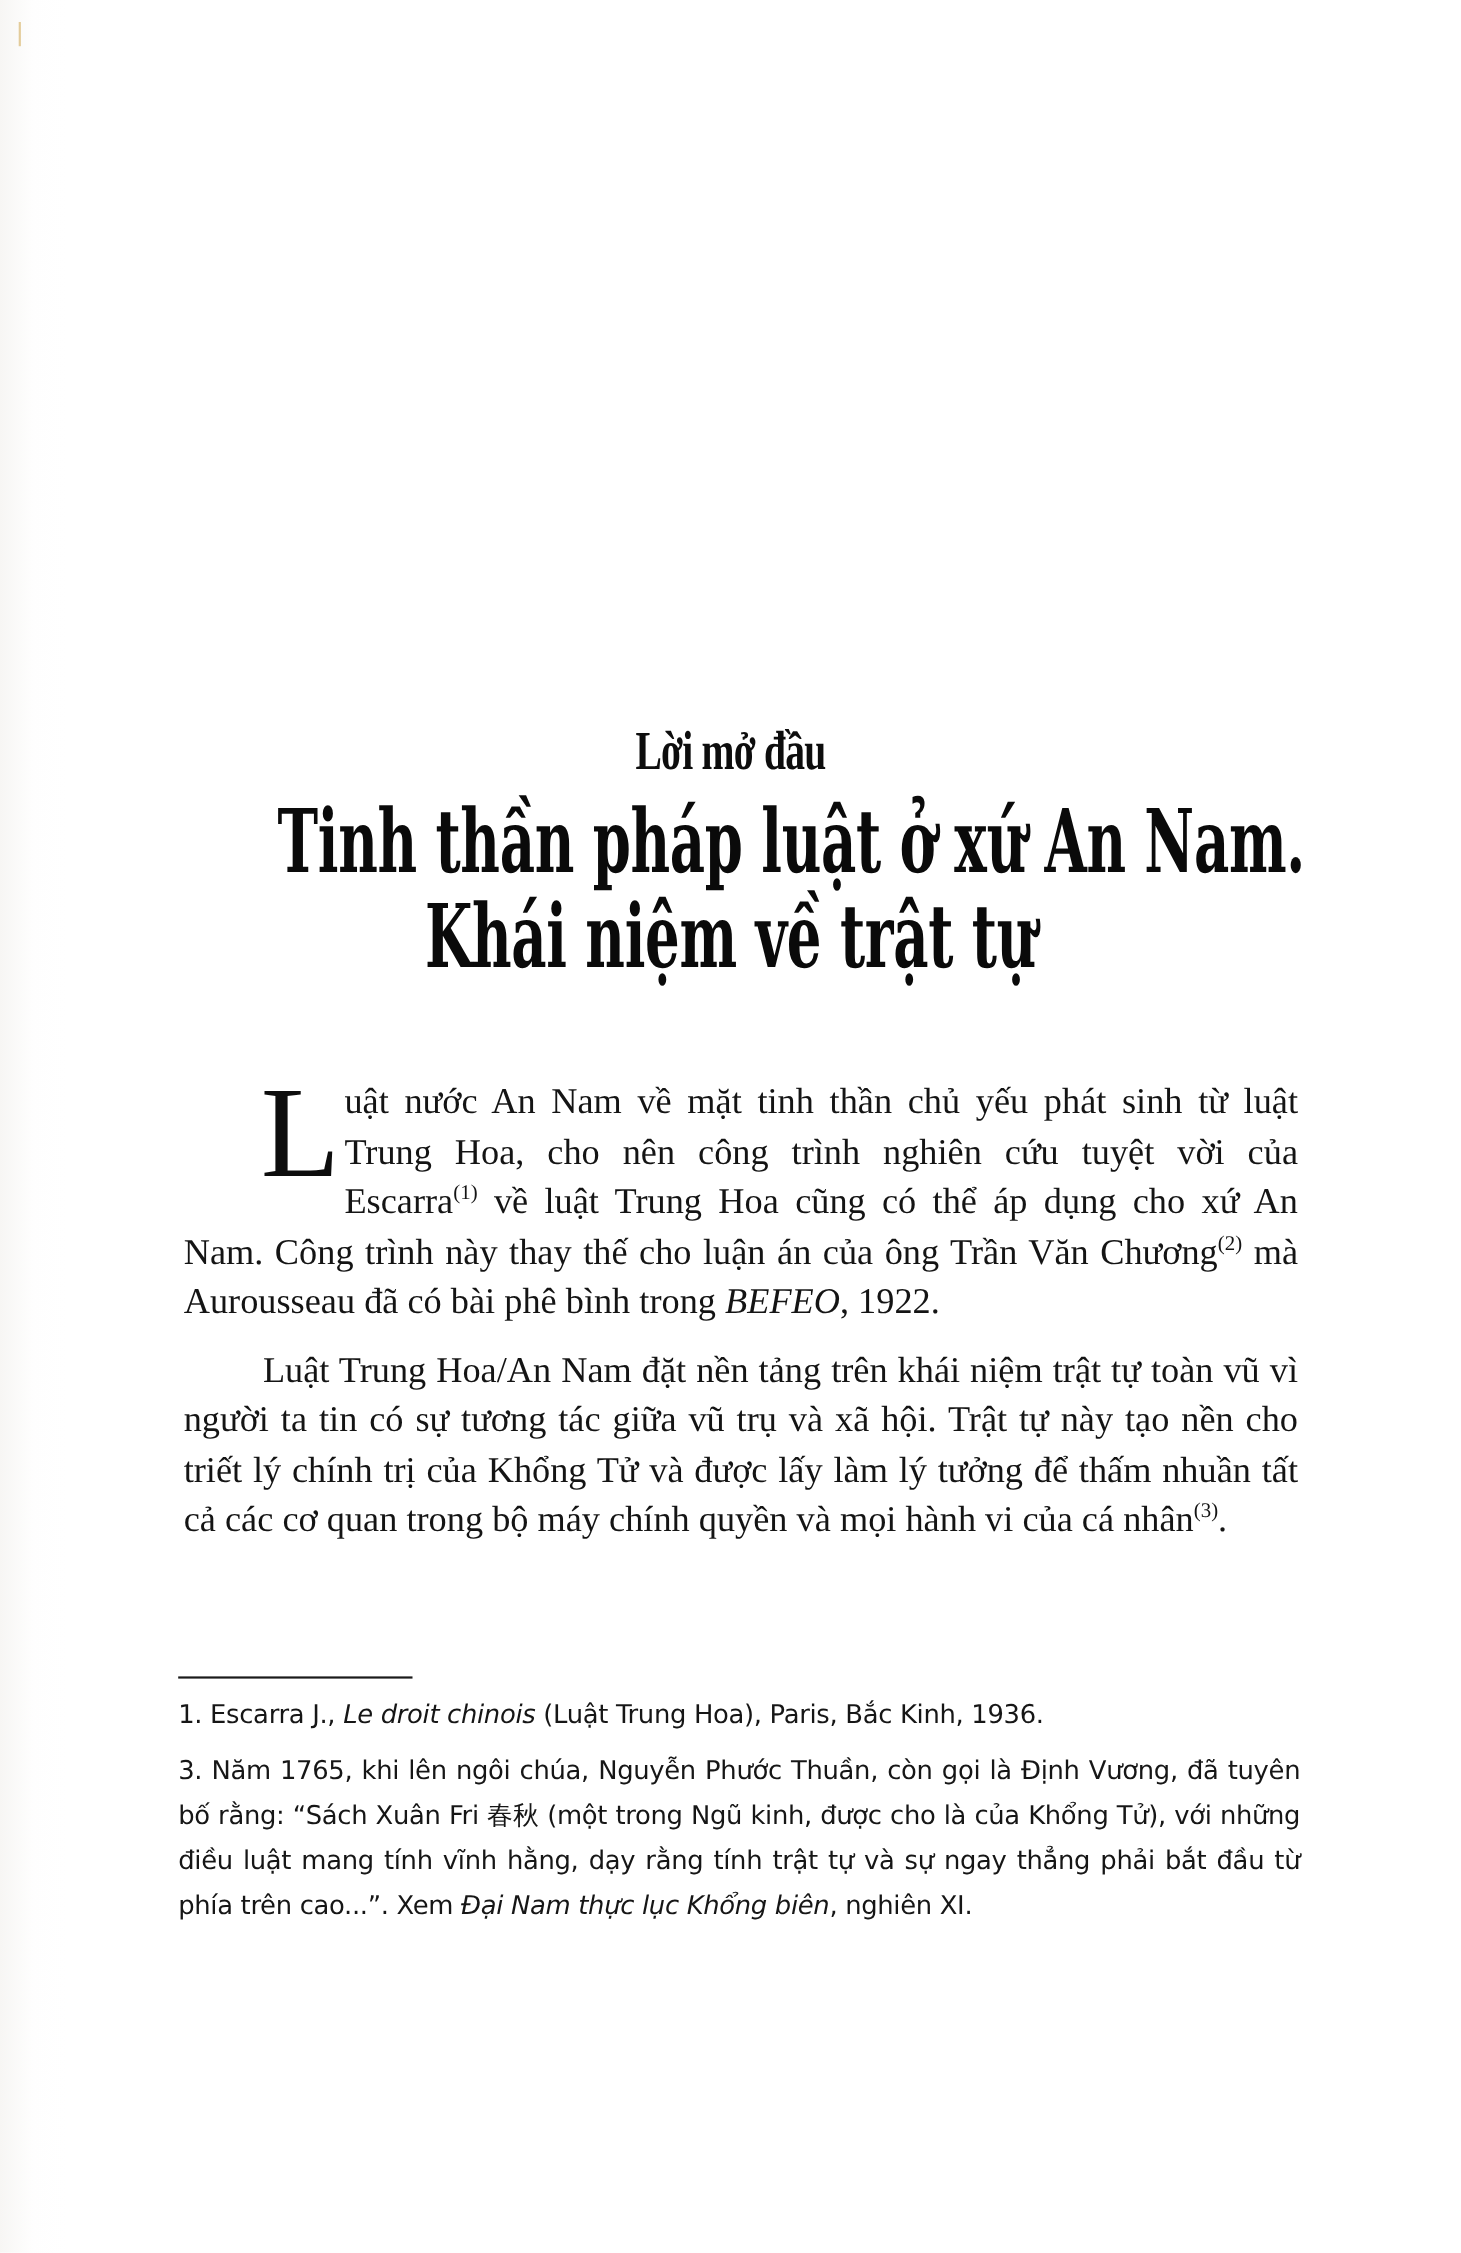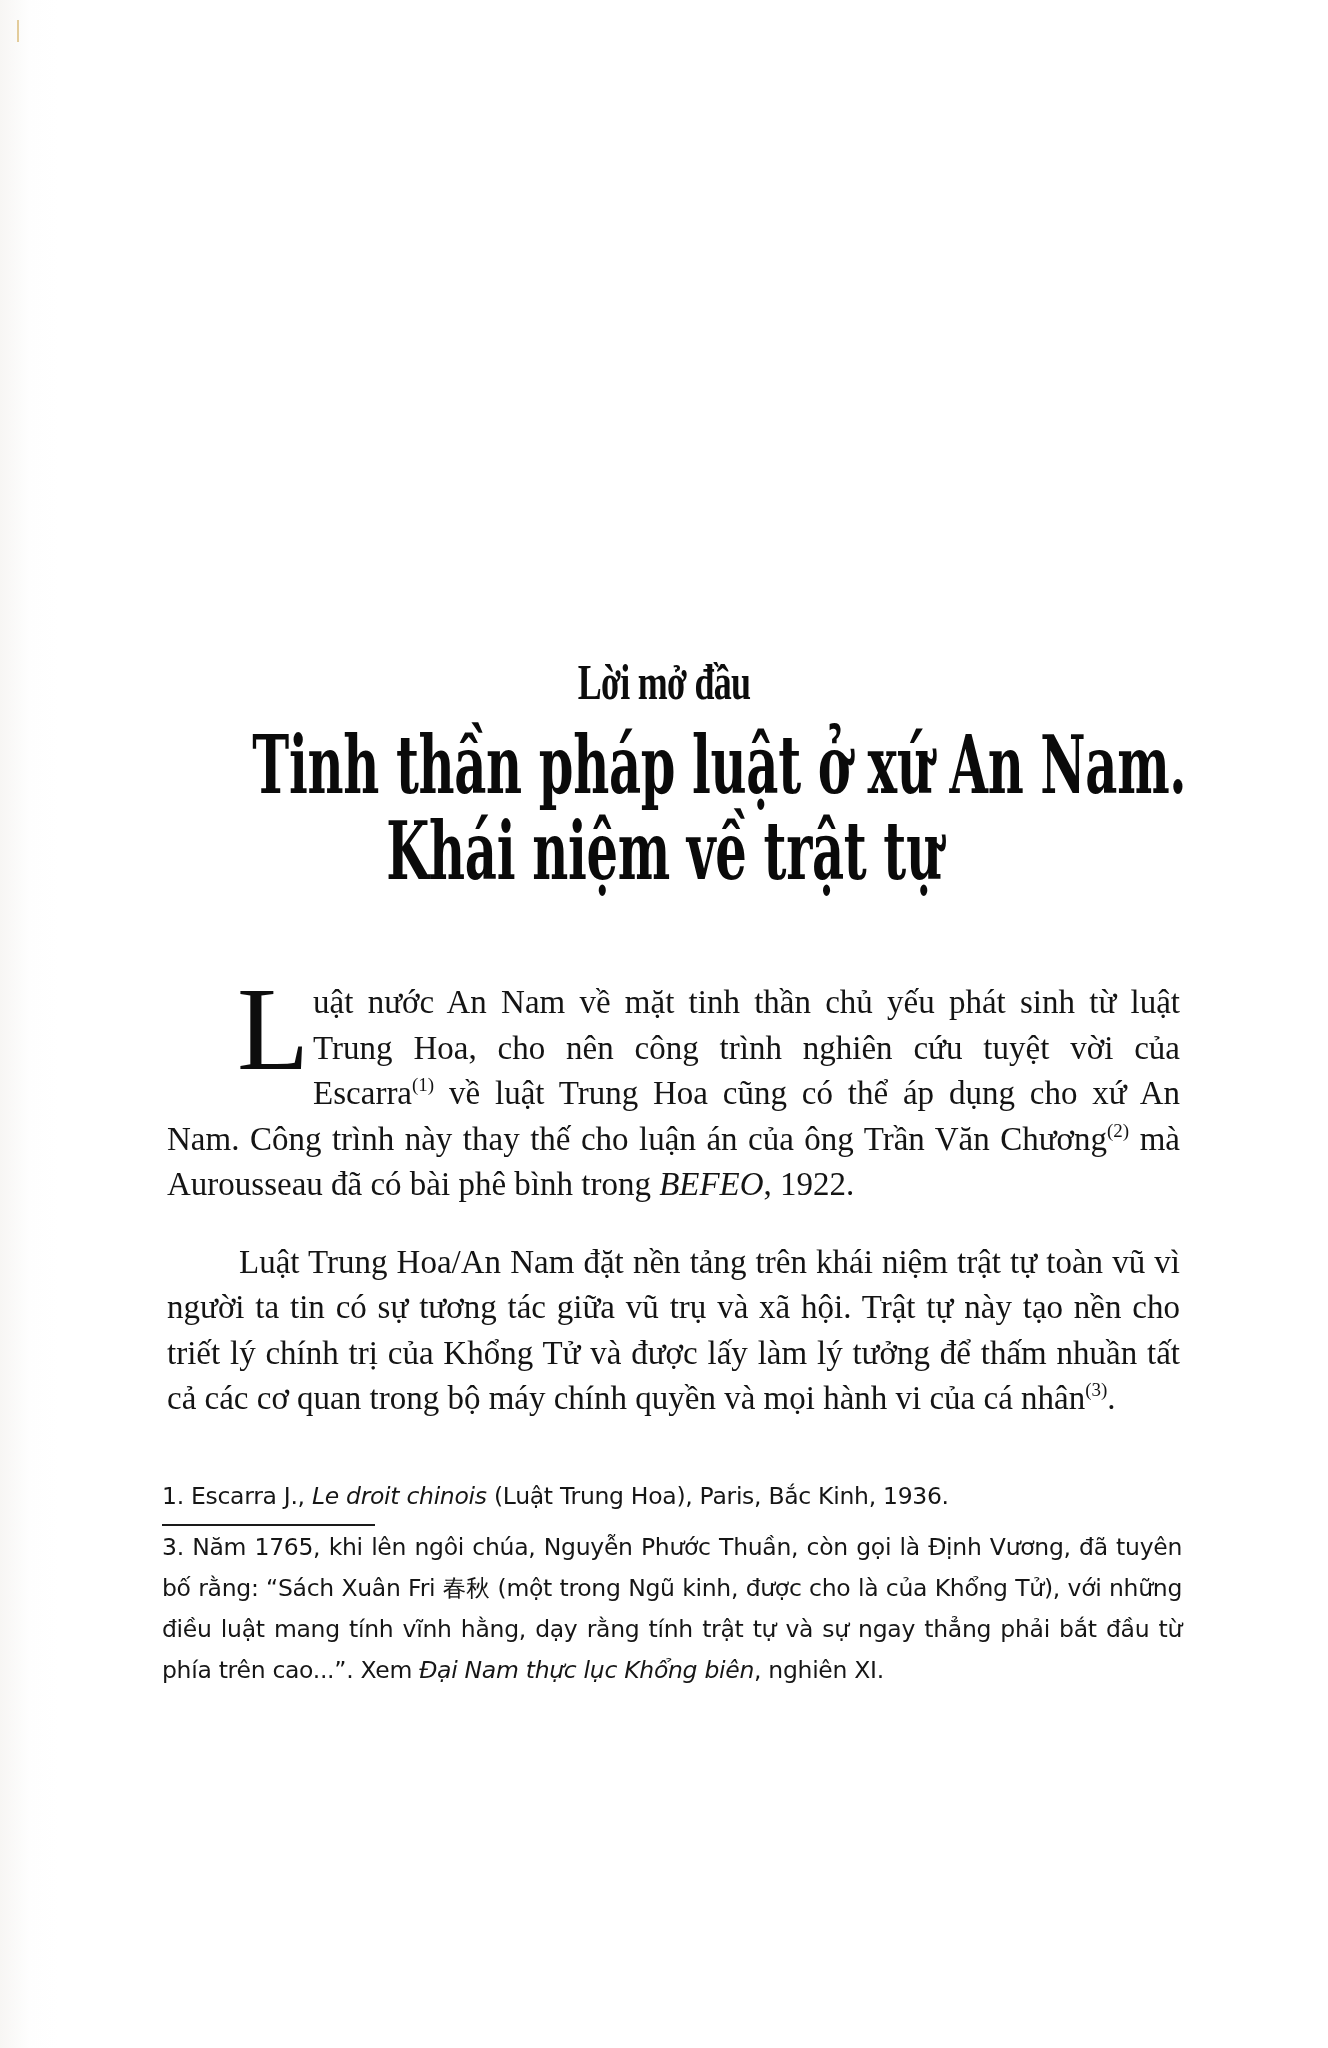--- a/index.html
+++ b/index.html
@@ -62,21 +62,21 @@
       left: 167px;
       top: 980px;
       width: 1013px;
       font-family: "Liberation Serif", "DejaVu Serif", serif;
       font-size: 33px;
       line-height: 45.5px;
       color: #141414;
       text-align: justify;
     }
     .body-text p { margin: 0; }
-    .body-text p + p { margin-top: 32px; text-indent: 72px; }
+    .body-text p + p { margin-top: 16px; text-indent: 72px; }
     .drop-cap {
       float: left;
       font-family: "Liberation Serif", "DejaVu Serif", serif;
       font-size: 118px;
       line-height: 84px;
       margin: 8px 4px 0 70px;
       color: #0d0d0d;
     }
     sup.fn {
       font-size: 19px;
@@ -89,21 +89,21 @@
       position: absolute;
       left: 162px;
       top: 1524px;
       width: 213px;
       height: 2px;
       background: #1a1a1a;
     }
     .footnotes {
       position: absolute;
       left: 162px;
-      top: 1476px;
+      top: 1538px;
       width: 1020px;
       font-family: "DejaVu Sans", "Liberation Sans", sans-serif;
       font-size: 23.5px;
       line-height: 41px;
       color: #161616;
       letter-spacing: -0.3px;
     }
     .footnotes p { margin: 0 0 10px 0; text-align: justify; }
     .footnotes .ital { font-style: italic; }
   </style>

